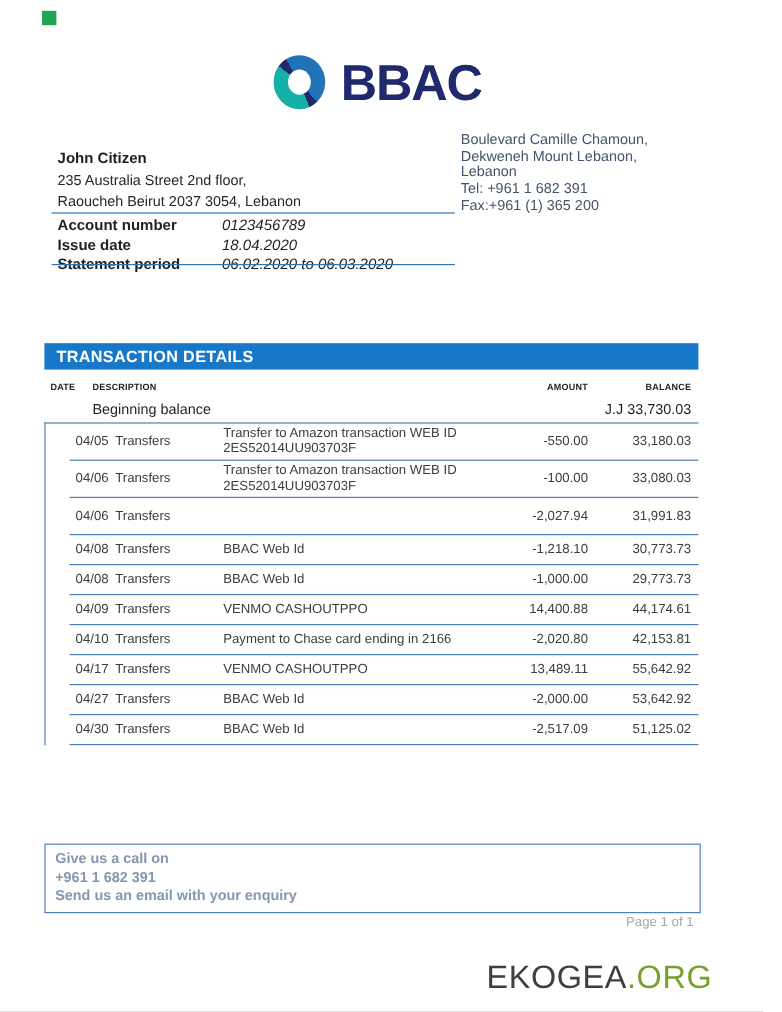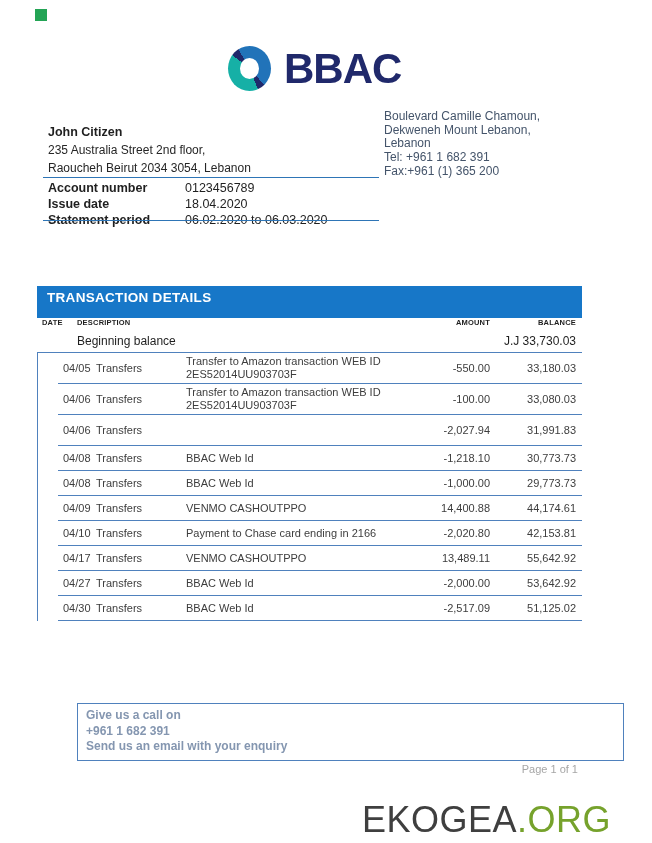--- a/index.html
+++ b/index.html
@@ -27,23 +27,23 @@
   .cust{position:absolute;left:48px;top:123px;color:#262626;font-size:12px;line-height:18px;}
   .cust .name{font-weight:700;color:var(--text_dark);font-size:12.5px;}
 
   .bank{position:absolute;left:384px;top:110px;color:var(--slate);font-size:12px;line-height:13.7px;}
 
   .rule{position:absolute;left:43px;width:336px;height:0;border-top:1.5px solid var(--rule_blue);}
   .rule1{top:177px;} .rule2{top:220px;}
   .acct{position:absolute;left:48px;top:180px;font-size:12.5px;color:var(--text_dark);}
   .acct-row{display:flex;height:16px;line-height:16px;}
   .acct-row .lbl{width:137px;font-weight:700;}
-  .acct-row .val{font-weight:400;}
-
-  .tx-bar{position:absolute;left:37px;top:286px;width:545px;height:32px;background:var(--bar_blue);
+  .acct-row .val{font-weight:400;font-style:italic;}
+
+  .tx-bar{position:absolute;left:37px;top:286px;width:545px;height:22px;background:var(--bar_blue);
     color:#fff;font-weight:700;font-size:13.5px;letter-spacing:.3px;line-height:23px;padding-left:10px;}
 
   .tx-head{position:absolute;left:37px;top:318px;width:545px;height:13px;font-size:7.5px;font-weight:700;
     letter-spacing:.2px;color:var(--text_dark);}
   .th-date{position:absolute;left:5px;} .th-desc{position:absolute;left:40px;}
   .th-amt{position:absolute;right:92px;margin-left:12px;} .th-bal{position:absolute;right:6px;}
 
   .begin{position:absolute;left:37px;top:334px;width:545px;height:16px;font-size:12px;font-weight:400;color:var(--text_dark);}
   .begin .b-lbl{position:absolute;left:40px;}
   .begin .b-val{position:absolute;right:6px;}
@@ -51,44 +51,44 @@
   .tx-body{position:absolute;left:37px;top:352px;width:545px;border-top:1px solid var(--row_line);
     border-left:1px solid var(--row_line);padding-left:20px;}
   .tx-row{position:relative;height:25px;border-bottom:1px solid var(--row_line);
     display:flex;align-items:center;font-size:11px;color:var(--text_body);}
   .tx-row.tall{height:31px;}
   .c-date{position:absolute;left:5px;} .c-cat{position:absolute;left:38px;}
   .c-desc{position:absolute;left:128px;width:215px;line-height:13px;}
   .c-amt{position:absolute;right:92px;text-align:right;} .c-bal{position:absolute;right:6px;text-align:right;}
 
   .call-box{position:absolute;left:37px;top:703px;width:547px;height:58px;border:1.5px solid var(--row_line);
-    color:var(--footer_text);font-size:12px;font-weight:700;line-height:15.5px;padding:4px 0 0 8px;margin-left:40px;}
+    color:var(--footer_text);font-size:12px;font-weight:700;line-height:15.5px;padding:4px 0 0 8px;}
 
   .page-label{position:absolute;top:763px;left:478px;width:100px;text-align:right;font-size:11px;color:var(--muted);}
 
-  .ekogea{position:absolute;top:799px;left:362px;width:275px;text-align:left;font-size:36px;
+  .ekogea{position:absolute;top:799px;left:362px;width:275px;text-align:center;font-size:27px;
     letter-spacing:.5px;color:var(--ekogea_dark);}
   .ekogea .org{color:var(--ekogea_green);}
 </style>
 </head>
 <body>
 
 <div class="page">
 
   <div class="brand-mark"></div>
 
   <div class="logo">
     <div class="logo-ring"></div>
     <div class="logo-text">BBAC</div>
   </div>
 
   <div class="cust">
     <div class="name">John Citizen</div>
     <div>235 Australia Street 2nd floor,</div>
-    <div>Raoucheh Beirut 2034 3054, Lebanon</div>
+    <div>Raoucheh Beirut 2037 3054, Lebanon</div>
   </div>
 
   <div class="bank">
     <div>Boulevard Camille Chamoun,</div>
     <div>Dekweneh Mount Lebanon,</div>
     <div>Lebanon</div>
     <div>Tel: +961 1 682 391</div>
     <div>Fax:+961 (1) 365 200</div>
   </div>
 

